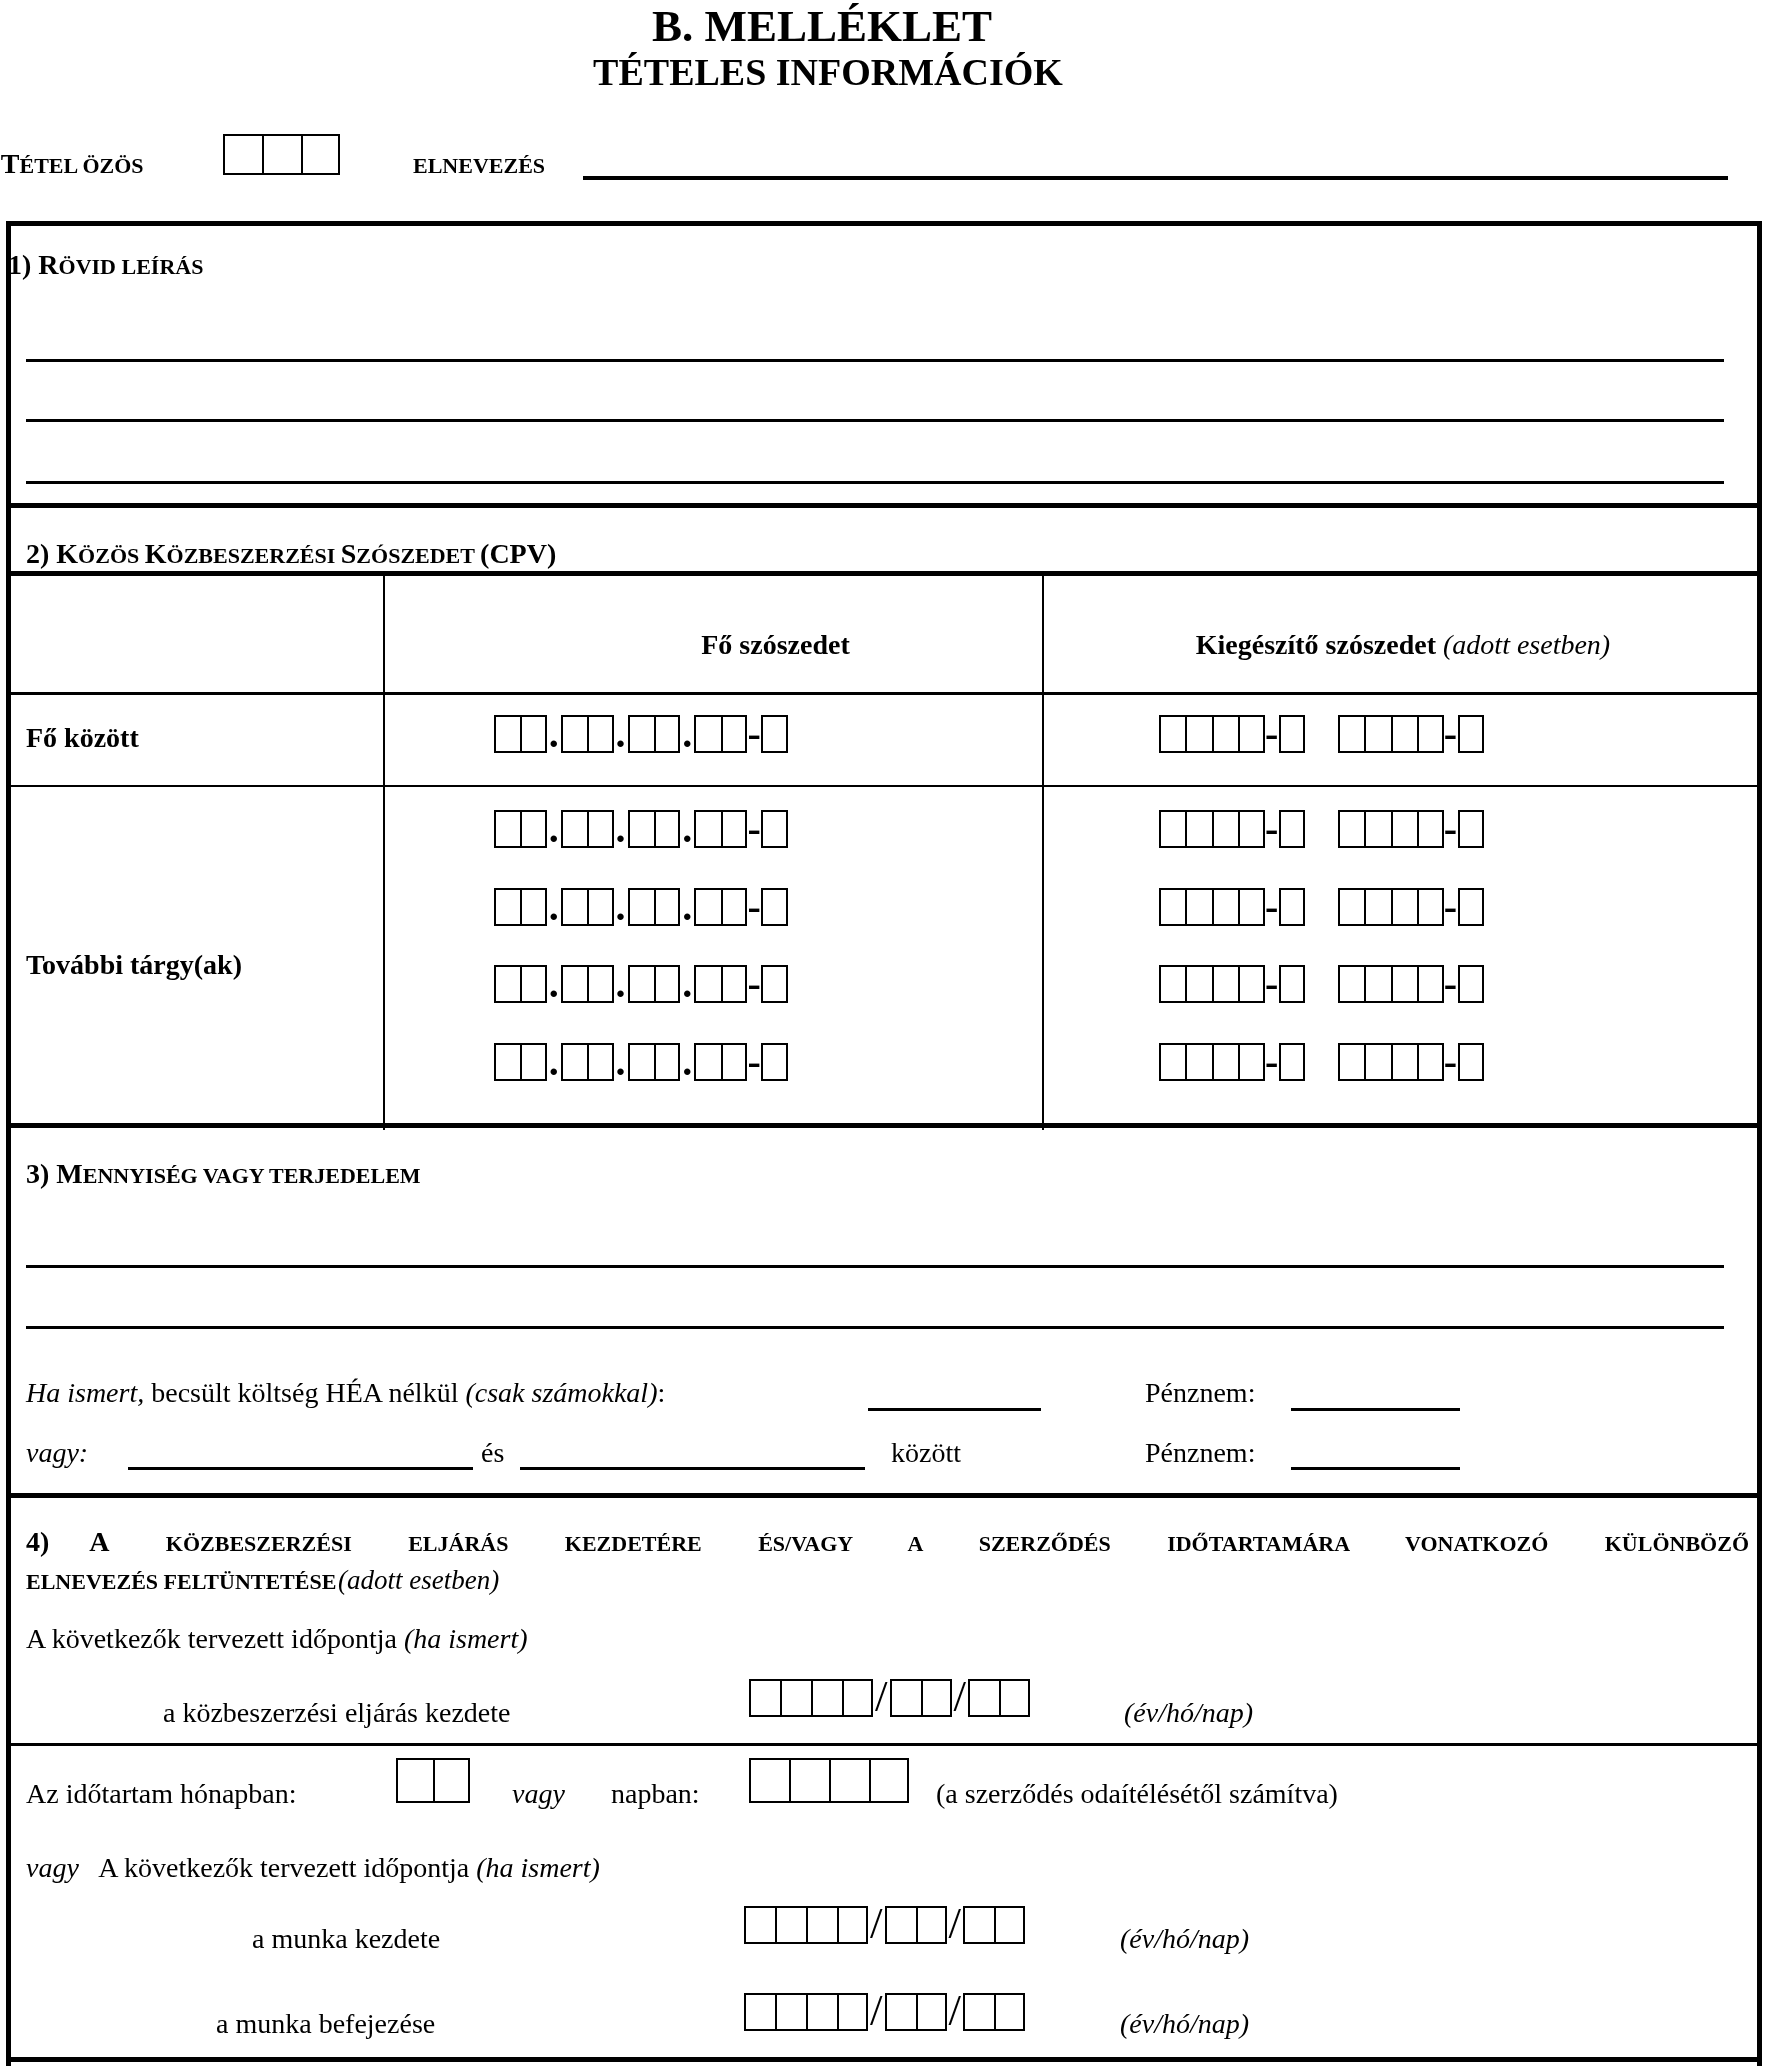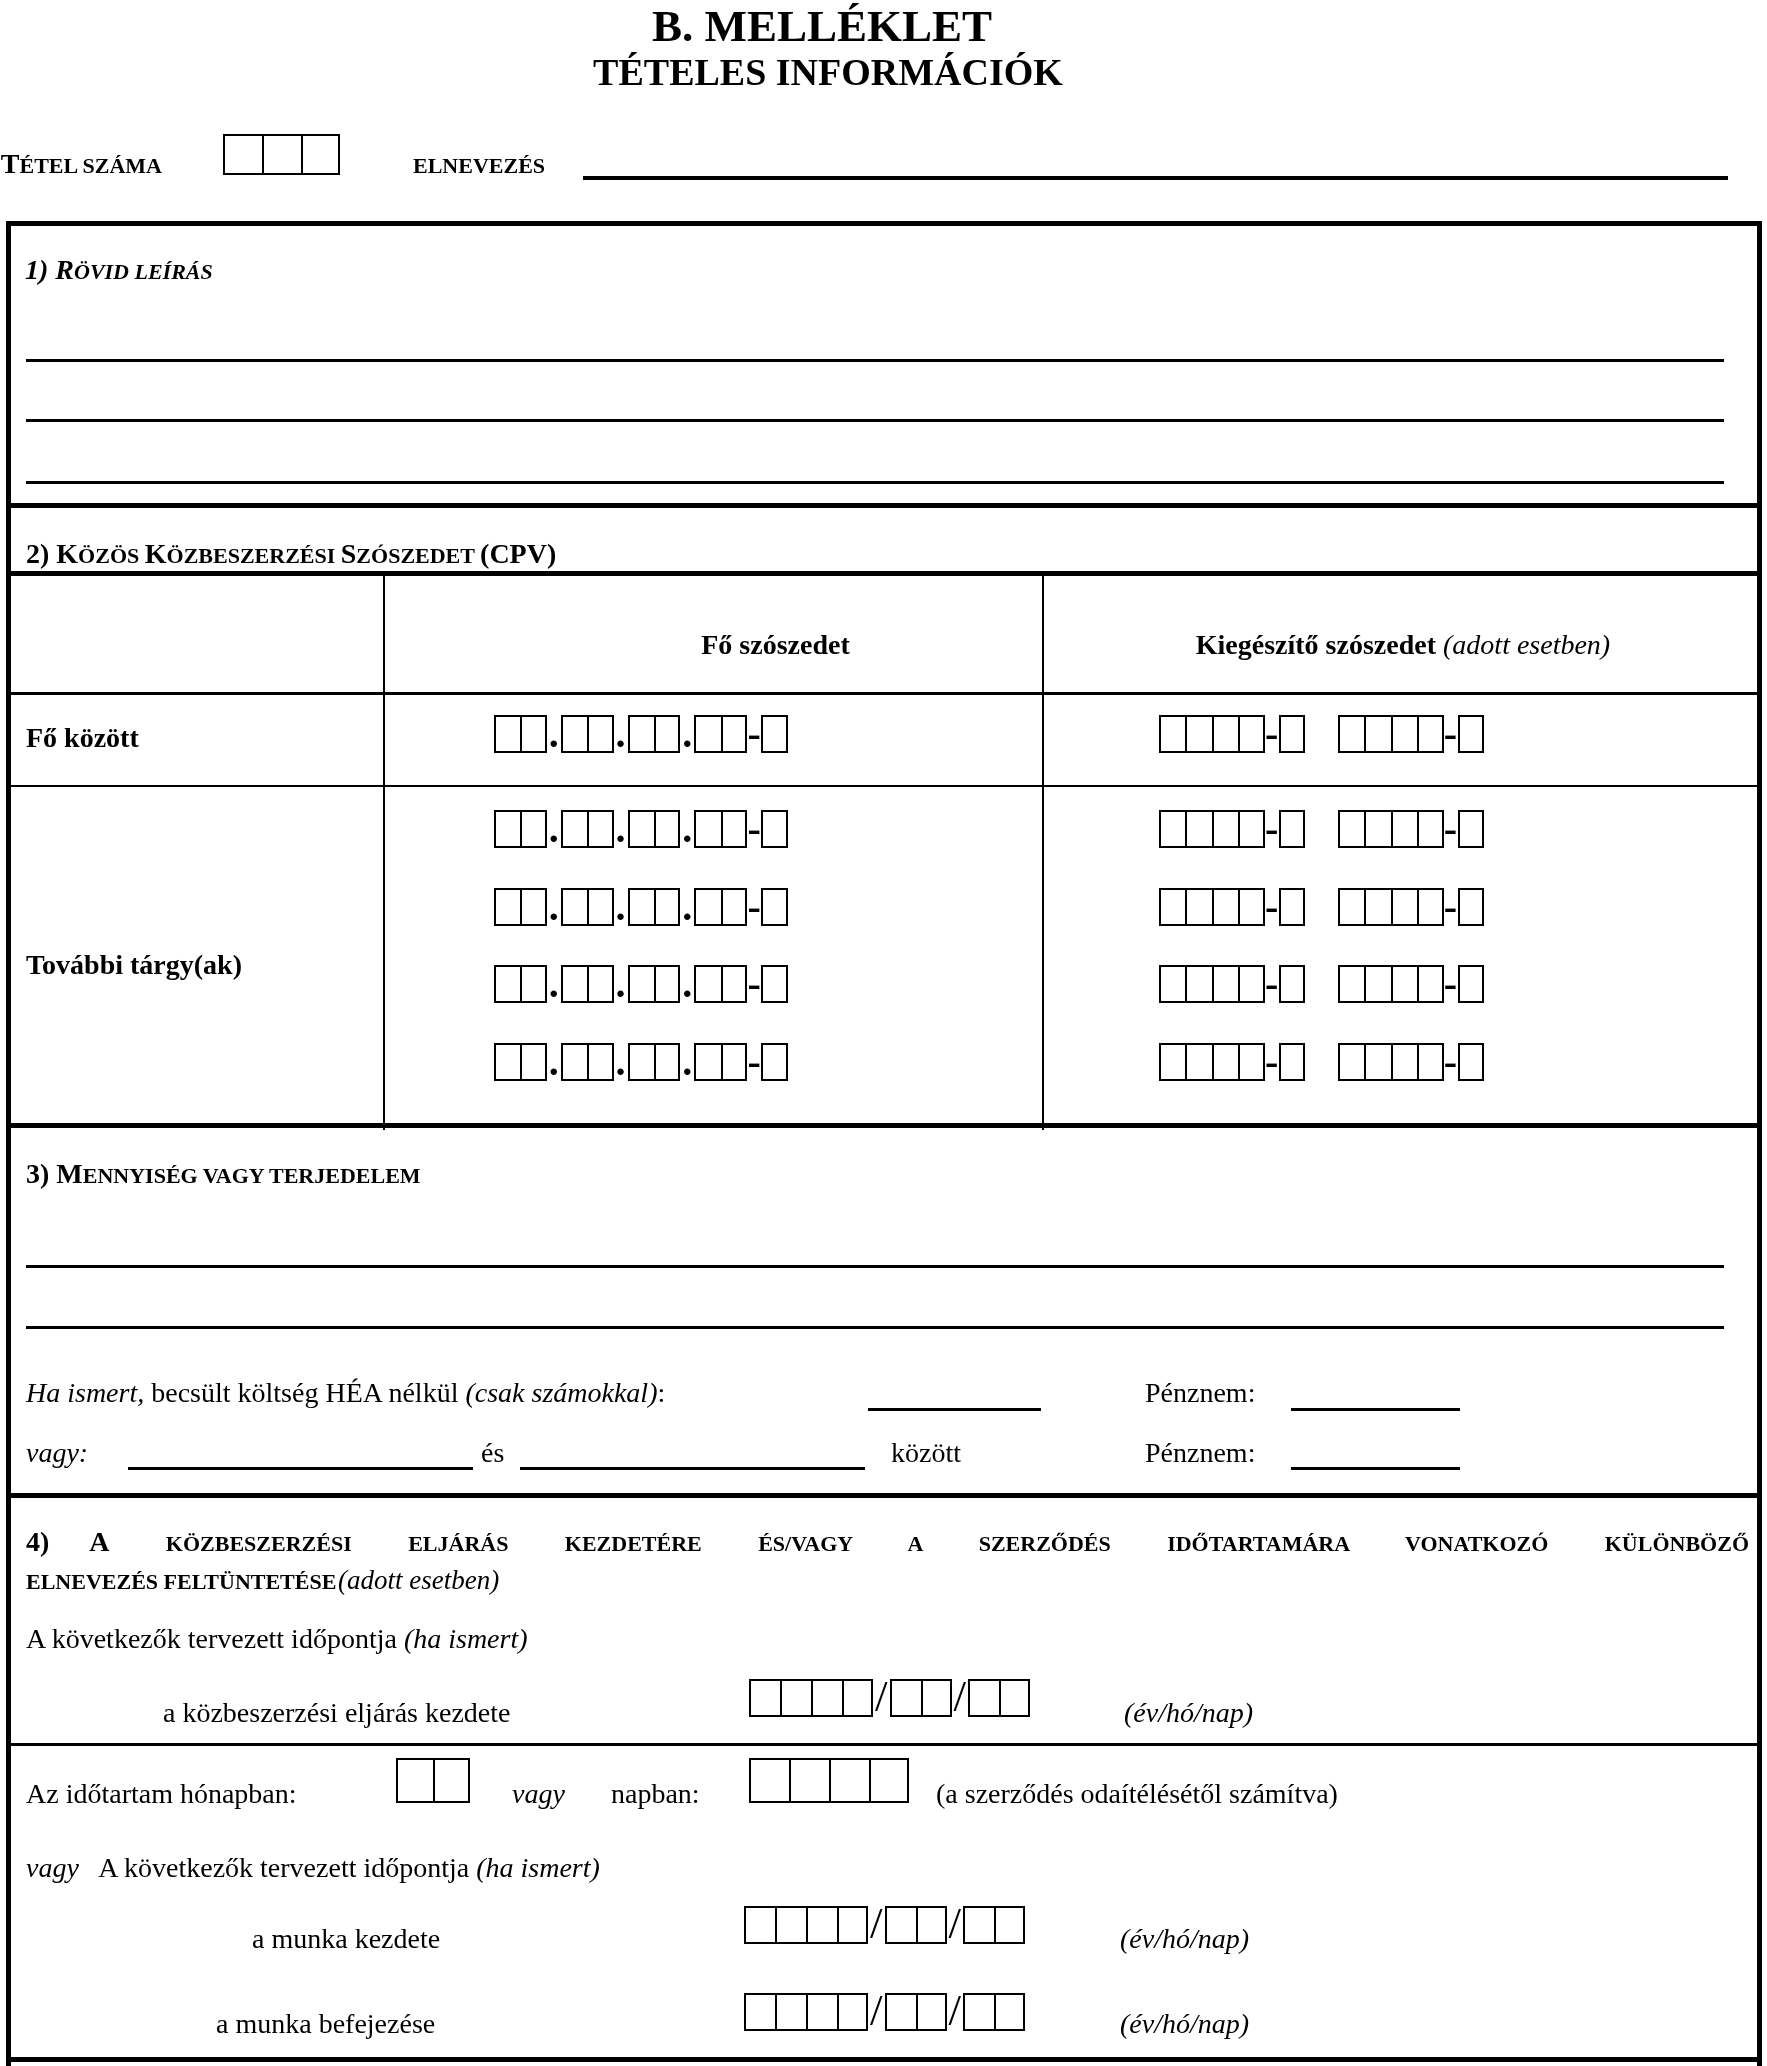--- a/index.html
+++ b/index.html
@@ -27,37 +27,37 @@
   .uline { position:absolute; height:2.9px; background:#000; }
   .codes { display:flex; align-items:flex-end; }
 </style>
 </head>
 <body>
 
 <div class="abs title1"><span>B. MELLÉKLET</span></div>
 <div class="abs title2"><span>TÉTELES INFORMÁCIÓK</span></div>
 
 <div class="abs sc" style="left:0.8px; top:147px; line-height:33px; white-space:nowrap;">
-  <span class="big">T</span><span class="small">ÉTEL SZÁMA</span>
+  <span class="big">T</span><span class="small">ÉTEL ÖZÖS</span>
 </div>
 <div class="abs" style="left:223px; top:134px;">
   <span class="boxgroup">
       <span class="box" style="width:39px;height:41px"></span>
       <span class="box" style="width:39px;height:41px"></span>
       <span class="box" style="width:39px;height:41px"></span>
     </span>
 </div>
 <div class="abs sc" style="left:413px; top:149px; line-height:33px;">
   <span class="small">ELNEVEZÉS</span>
 </div>
 <div class="uline" style="left:583px; top:176px; width:1145px; height:3.7px;"></div>
 
 <div class="abs frame"></div>
 
-<div class="abs sc" style="left:25px; top:250px; line-height:40px;font-style:italic;">
+<div class="abs sc" style="left:8px; top:250px; line-height:29px;">
   <span class="big">1) R</span><span class="small">ÖVID LEÍRÁS</span>
 </div>
 <div class="uline" style="left:26px; top:359px; width:1698px;"></div>
 <div class="uline" style="left:26px; top:419px; width:1698px;"></div>
 <div class="uline" style="left:26px; top:481px; width:1698px;"></div>
 
 <div class="hline" style="left:5.8px; top:503px; width:1756px; height:5px;"></div>
 
 <div class="abs sc" style="left:26px; top:537px; line-height:33px;">
   <span class="big">2) K</span><span class="small">ÖZÖS </span><span class="big">K</span><span class="small">ÖZBESZERZÉSI </span><span class="big">S</span><span class="small">ZÓSZEDET </span><span class="big">(CPV)</span>

